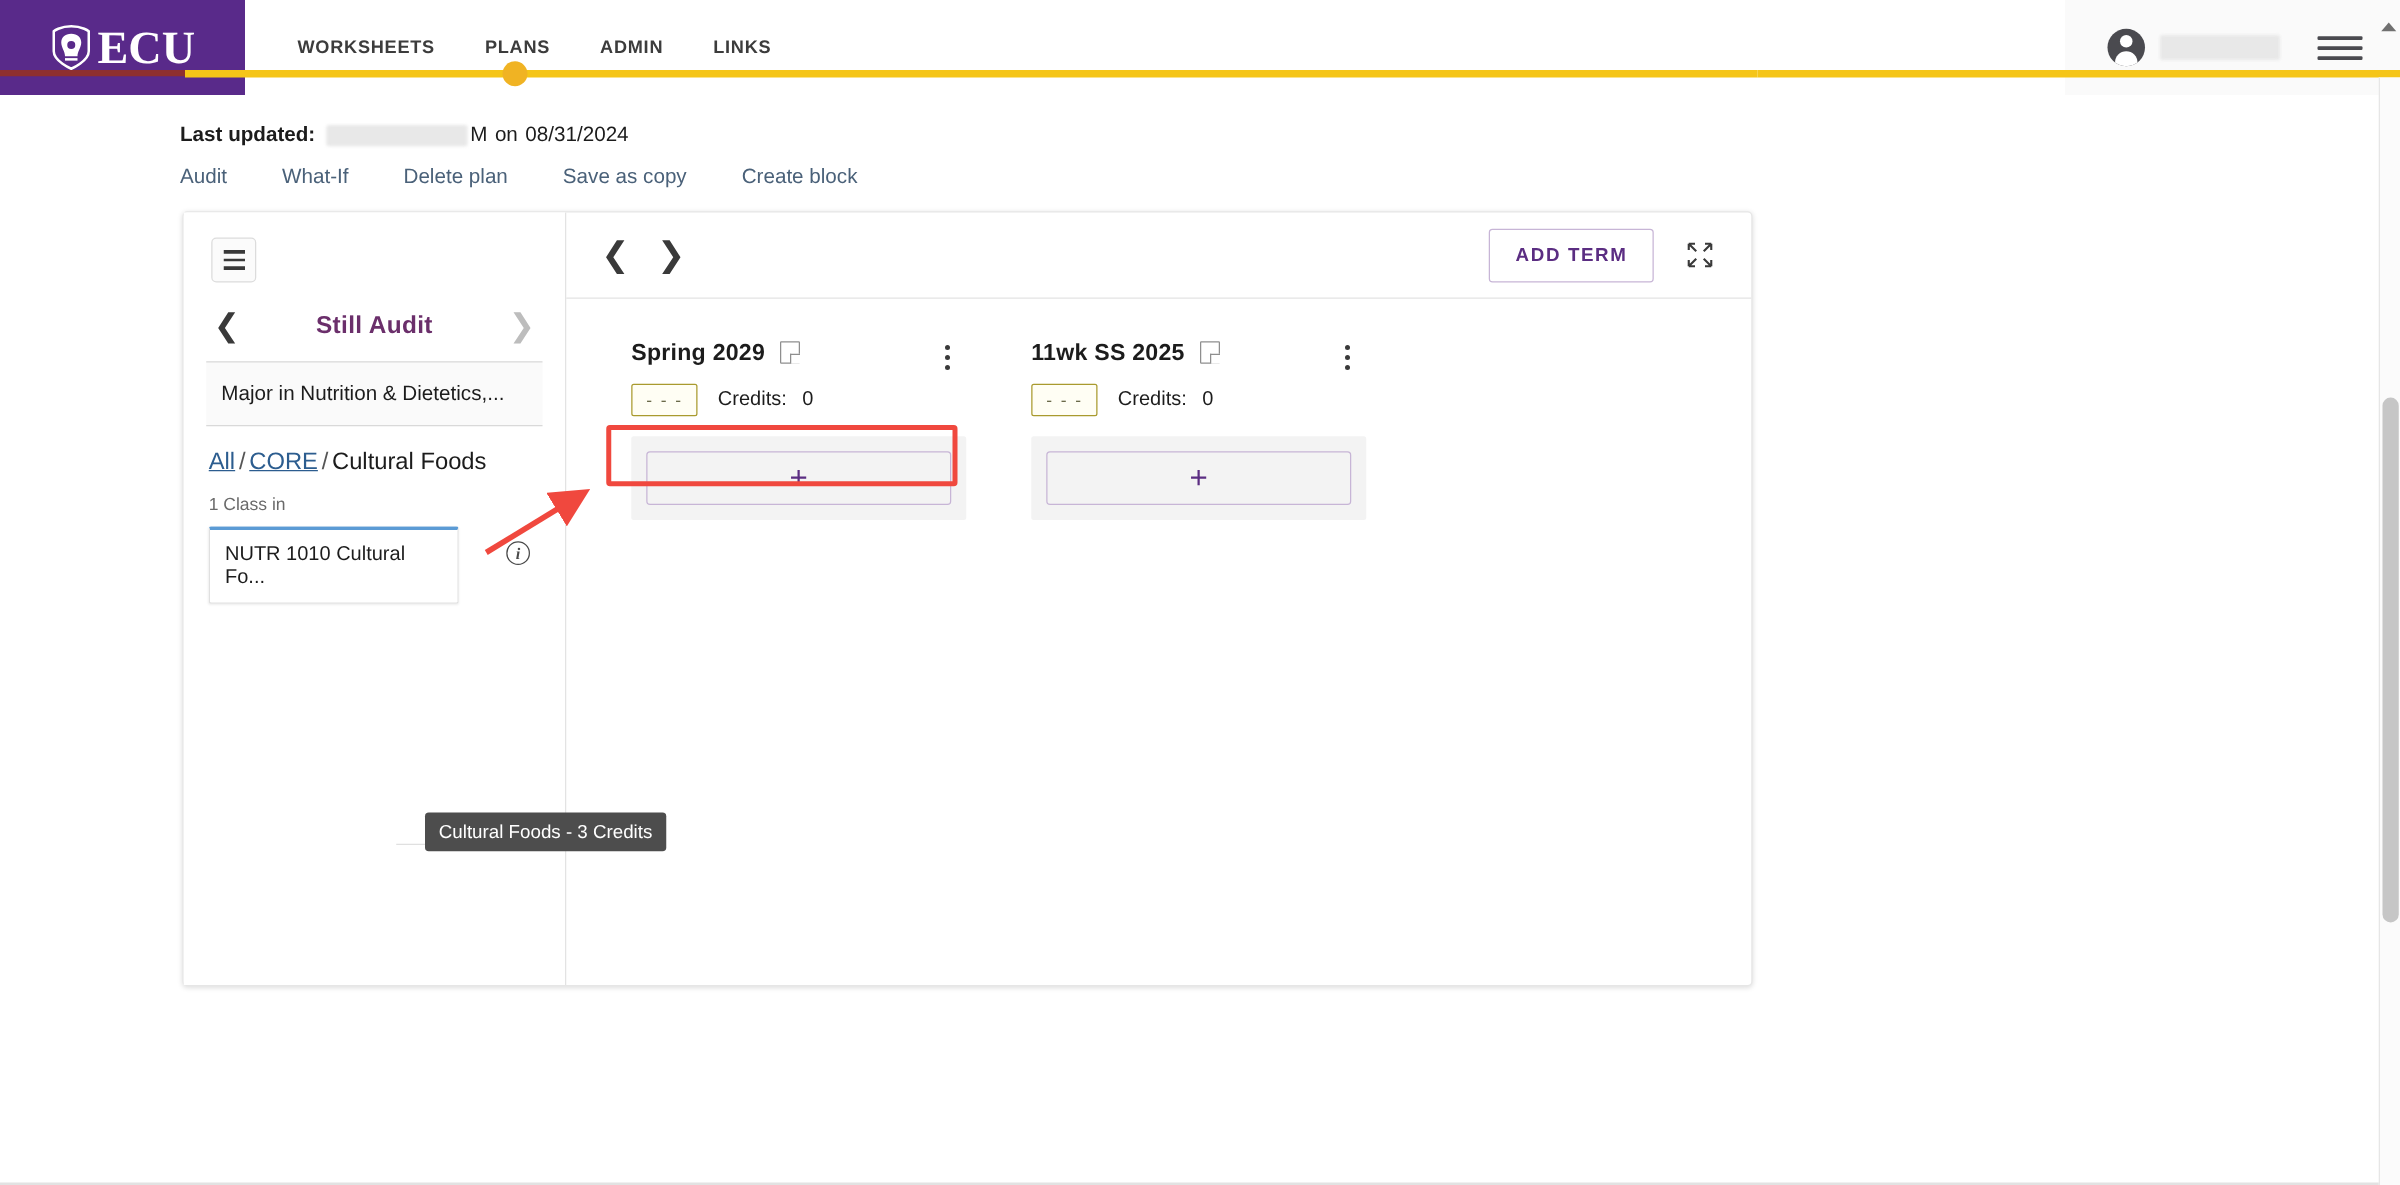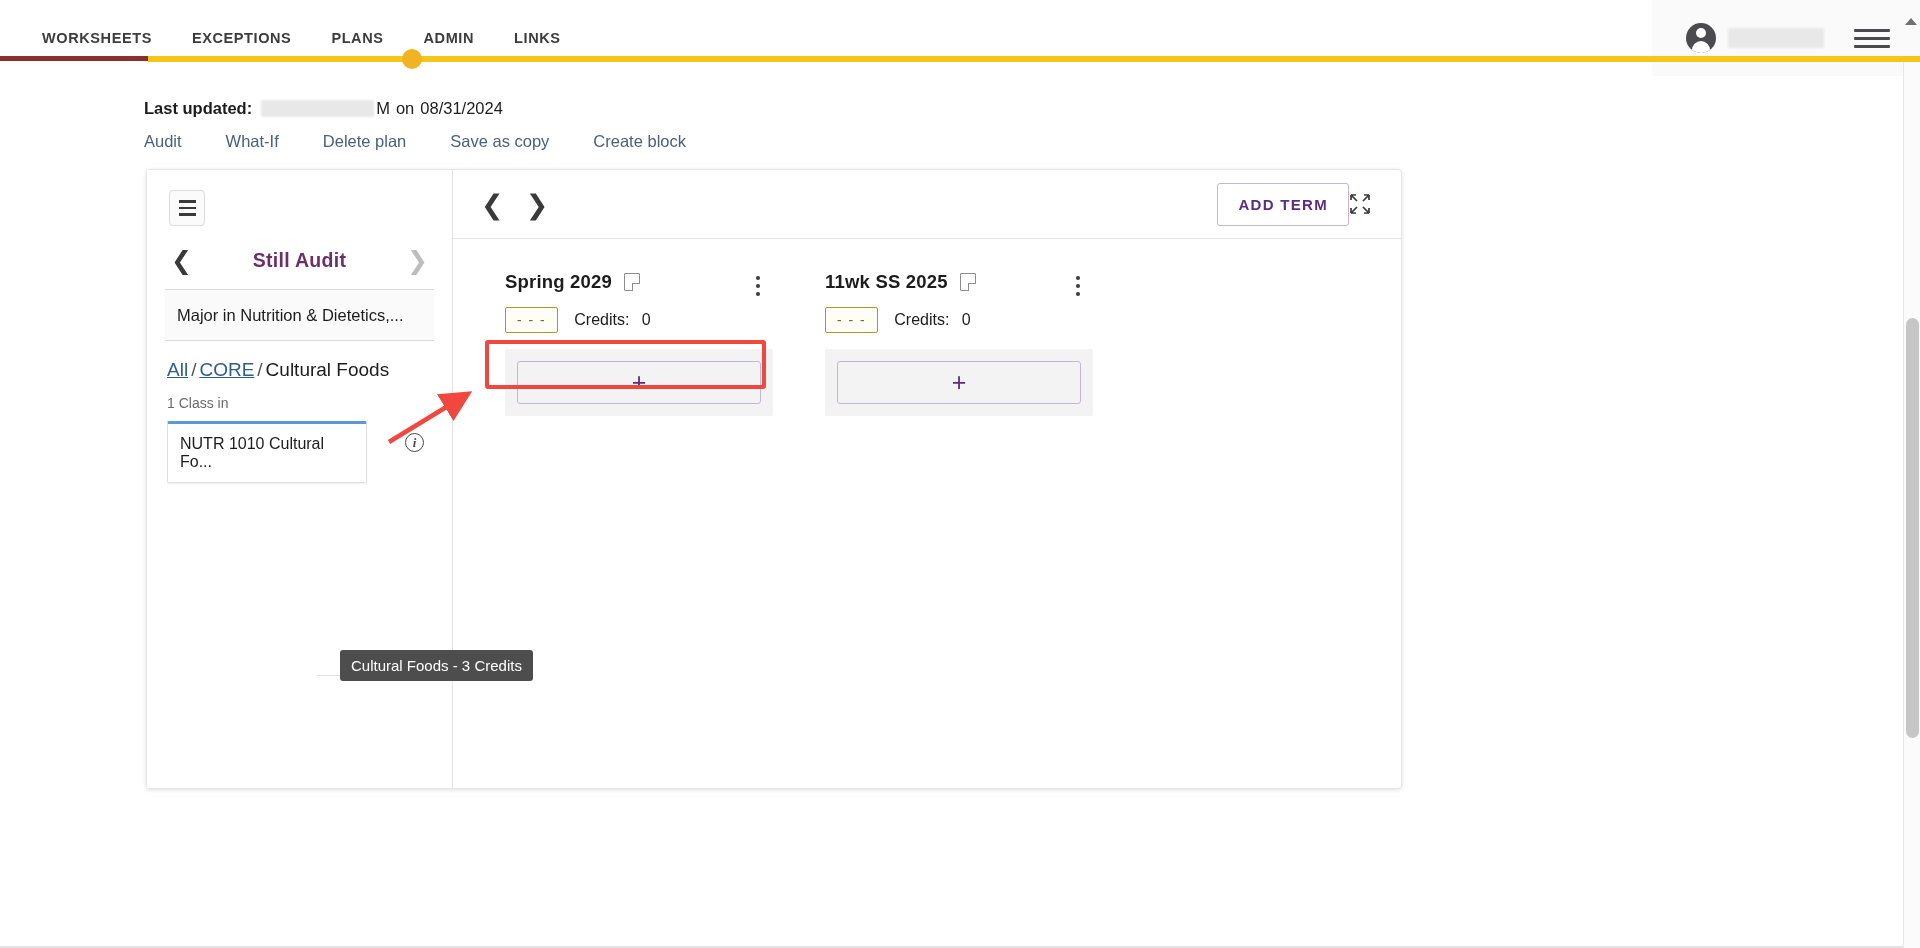--- a/index.html
+++ b/index.html
@@ -192,21 +192,21 @@
   .rp-toolbar {
     height: 69px; border-bottom: 1px solid #e3e3e3;
     display: flex; align-items: center; justify-content: space-between;
     padding: 0 30px 0 28px;
   }
   .rp-nav { display: flex; align-items: center; gap: 22px; }
   .rp-chev {
     font-size: 27px; color: #3a3a3a; cursor: pointer; line-height: 1;
     font-family: "DejaVu Sans", sans-serif; font-weight: 300;
   }
-  .rp-right { display: flex; align-items: center; }
+  .rp-right { display: flex; align-items: center; gap: 26px; }
   .add-term-btn {
     border: 1px solid #c7b5d6; border-radius: 3px; background: #ffffff;
     color: #5b2d82; font-size: 15px; font-weight: 700; letter-spacing: 1.3px;
     padding: 12px 20px; cursor: pointer; text-transform: uppercase;
   }
   .expand-icon {
     width: 22px; height: 22px; position: relative; cursor: pointer;
     color: #3a3a3a;
   }
 
@@ -281,24 +281,36 @@
   }
   .page-bottom-line {
     position: absolute; left: 0; top: 946px; width: 1903px; height: 2px;
     background: #e2e2e2;
   }
 </style>
 </head>
 <body>
 
 <div class="appbar">
+  <div class="logo-block">
+    <div class="logo-mark">
+      <span class="logo-shield">
+        <svg width="34" height="38" viewBox="0 0 34 38">
+          <path d="M17 2 C8 2 3 6 3 6 L3 22 C3 30 17 36 17 36 C17 36 31 30 31 22 L31 6 C31 6 26 2 17 2 Z" fill="none" stroke="#ffffff" stroke-width="2"></path>
+          <path d="M17 8 C12 8 9 11 9 15 C9 19 12 22 12 26 L22 26 C22 22 25 19 25 15 C25 11 22 8 17 8 Z" fill="#ffffff"></path>
+          <circle cx="17" cy="17" r="3.2" fill="#592a8a"></circle>
+          <rect x="12" y="27.5" width="10" height="2" fill="#ffffff"></rect>
+        </svg>
+      </span>
+      <span class="logo-text">ECU</span>
+    </div>
+  </div>
 
   <nav class="nav">
     <div class="nav-item">WORKSHEETS</div>
-    <div class="nav-item">EXCEPTIONS</div>
     <div class="nav-item">PLANS</div>
     <div class="nav-item">ADMIN</div>
     <div class="nav-item">LINKS</div>
   </nav>
 
   <div class="nav-right">
     <div class="user-zone">
       <span class="avatar-icon"></span>
       <span class="redacted" style="width:96px;height:20px;"></span>
     </div>

